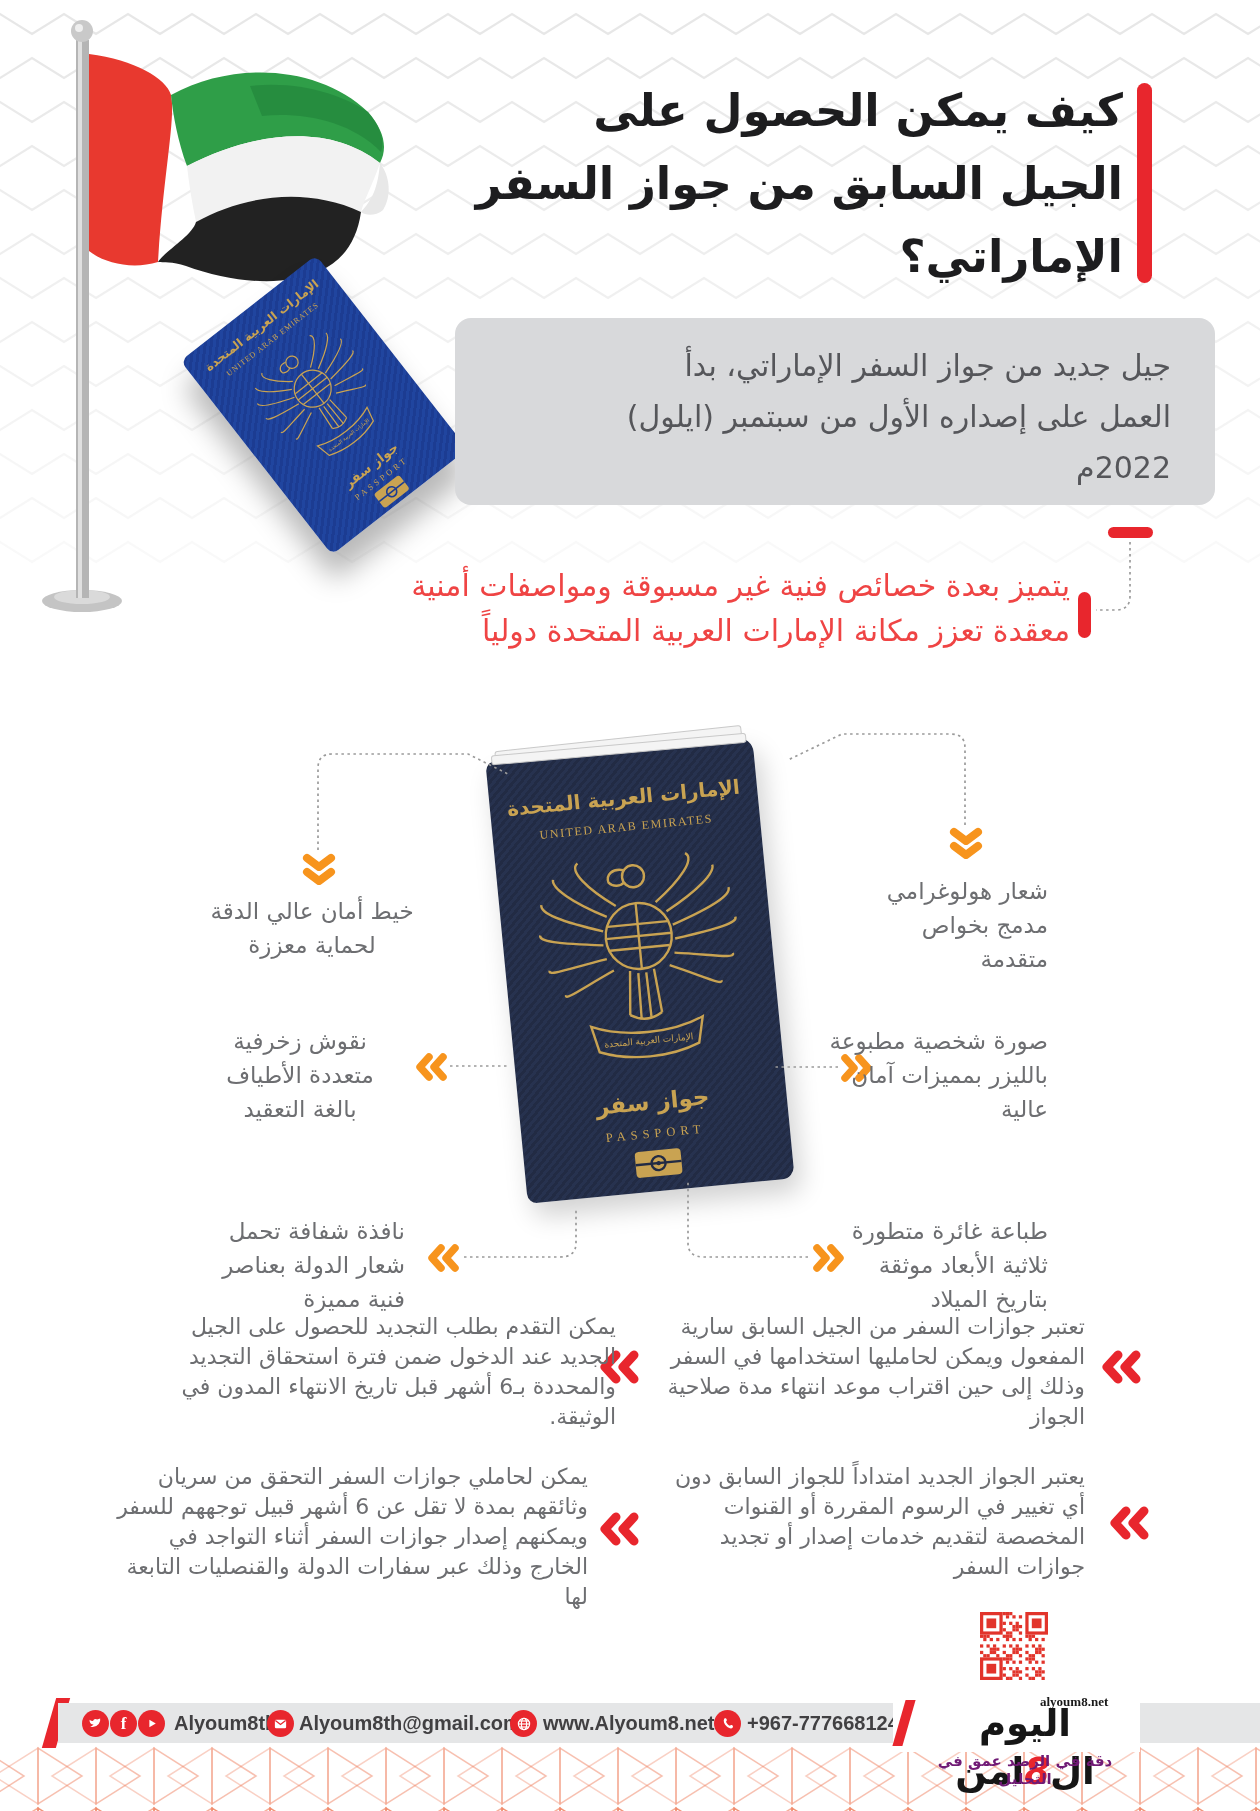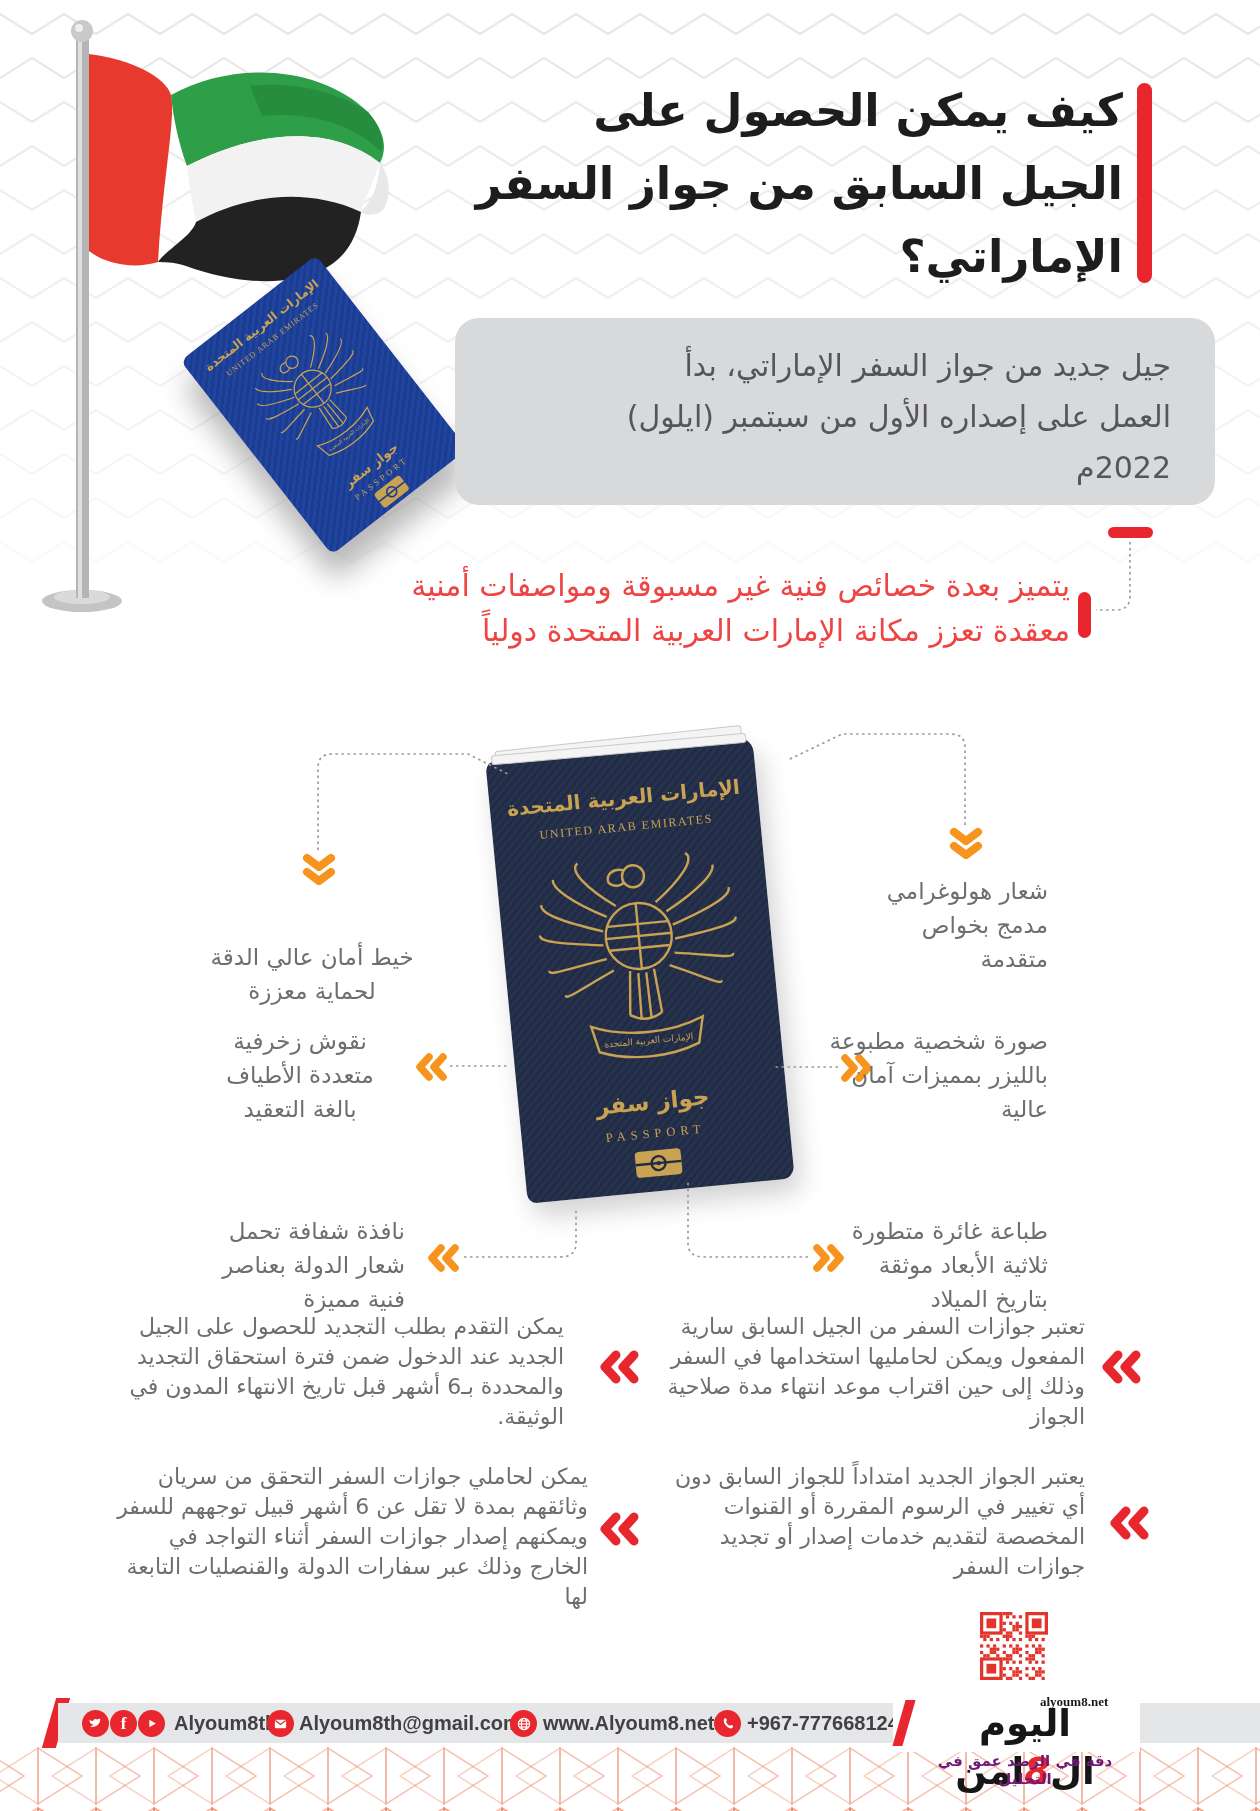--- a/index.html
+++ b/index.html
@@ -2,21 +2,21 @@
 <html lang="ar"><head>
 <meta charset="utf-8">
 <style>
   html,body{margin:0;padding:0;background:#fff;}
   #canvas{position:relative;width:1260px;height:1811px;overflow:hidden;background:#fff;
           font-family:"DejaVu Sans",sans-serif;}
   .abs{position:absolute;}
   .ar{direction:rtl;unicode-bidi:plaintext;}
   
   .title-line{font-size:45px;font-weight:800;color:#1d1d1f;line-height:73px;text-align:right;}
-  .intro-box{left:455px;top:318px;width:760px;height:187px;background:#d8d9db;border-radius:24px;}
+  .intro-box{left:455px;top:318px;width:760px;height:187px;background:#d8d9db;border-radius:16px;}
   .intro-text{position:absolute;right:44px;top:22px;width:560px;font-size:30px;font-weight:500;
               color:#55565a;line-height:51px;text-align:right;}
   .subtitle{right:190px;top:563px;width:700px;font-size:30px;font-weight:500;color:#ef4444;
             line-height:45px;text-align:right;}
   .callout{font-size:23px;font-weight:500;color:#6d6e71;line-height:34px;}
   .para{font-size:22px;font-weight:500;color:#6d6e71;line-height:30px;text-align:right;}
   .redmark{background:#e8262d;}
   
   .passport-big{left:506px;top:748px;width:268px;height:444px;transform:rotate(-5.5deg);
      background:repeating-linear-gradient(135deg,#27324f 0 3px,#222b44 3px 6px);
@@ -309,34 +309,34 @@
         <path d="M29,5 L20,15 L29,25"></path>
       </g>
   </svg>
   <svg class="abs" style="left:812px;top:1243px;" width="34" height="30" viewBox="0 0 34 30">
     <g stroke="#f7941d" stroke-width="7.5" stroke-linecap="round" stroke-linejoin="round" fill="none">
       <path d="M5,5 L14,15 L5,25"></path>
         <path d="M19,5 L28,15 L19,25"></path>
       </g>
   </svg>
 
-  <div class="abs callout ar" style="left:197px;top:894px;width:230px;text-align:center;margin-top:46px;">خيط أمان عالي الدقة لحماية معززة</div>
+  <div class="abs callout ar" style="left:197px;top:894px;width:230px;text-align:center;">خيط أمان عالي الدقة لحماية معززة</div>
   <div class="abs callout ar" style="left:858px;top:874px;width:190px;text-align:right;">شعار هولوغرامي مدمج بخواص متقدمة</div>
   <div class="abs callout ar" style="left:205px;top:1024px;width:190px;text-align:center;">نقوش زخرفية متعددة الأطياف بالغة التعقيد</div>
   <div class="abs callout ar" style="left:828px;top:1024px;width:220px;text-align:right;">صورة شخصية مطبوعة بالليزر بمميزات آمان عالية</div>
   <div class="abs callout ar" style="left:190px;top:1214px;width:215px;">نافذة شفافة تحمل شعار الدولة بعناصر فنية مميزة</div>
   <div class="abs callout ar" style="left:828px;top:1214px;width:220px;text-align:right;">طباعة غائرة متطورة ثلاثية الأبعاد موثقة بتاريخ الميلاد</div>
 
   <svg class="abs" style="left:598px;top:1350px;" width="42" height="34" viewBox="0 0 42 34">
     <g stroke="#e8262d" stroke-width="9" stroke-linecap="round" stroke-linejoin="round" fill="none">
       <path d="M18,5 L7,17 L18,29"></path>
         <path d="M36,5 L25,17 L36,29"></path>
       </g>
   </svg>
-  <div class="abs para ar" style="right:696px;top:1312px;width:478px;">يمكن التقدم بطلب التجديد للحصول على الجيل الجديد عند الدخول ضمن فترة استحقاق التجديد والمحددة بـ6 أشهر قبل تاريخ الانتهاء المدون في الوثيقة.</div>
+  <div class="abs para ar" style="right:644px;top:1312px;width:478px;">يمكن التقدم بطلب التجديد للحصول على الجيل الجديد عند الدخول ضمن فترة استحقاق التجديد والمحددة بـ6 أشهر قبل تاريخ الانتهاء المدون في الوثيقة.</div>
 
   <svg class="abs" style="left:598px;top:1512px;" width="42" height="34" viewBox="0 0 42 34">
     <g stroke="#e8262d" stroke-width="9" stroke-linecap="round" stroke-linejoin="round" fill="none">
       <path d="M18,5 L7,17 L18,29"></path>
         <path d="M36,5 L25,17 L36,29"></path>
       </g>
   </svg>
   <div class="abs para ar" style="right:672px;top:1462px;width:478px;">يمكن لحاملي جوازات السفر التحقق من سريان وثائقهم بمدة لا تقل عن 6 أشهر قبيل توجههم للسفر ويمكنهم إصدار جوازات السفر أثناء التواجد في الخارج وذلك عبر سفارات الدولة والقنصليات التابعة لها</div>
 
   <svg class="abs" style="left:1100px;top:1350px;" width="42" height="34" viewBox="0 0 42 34">

